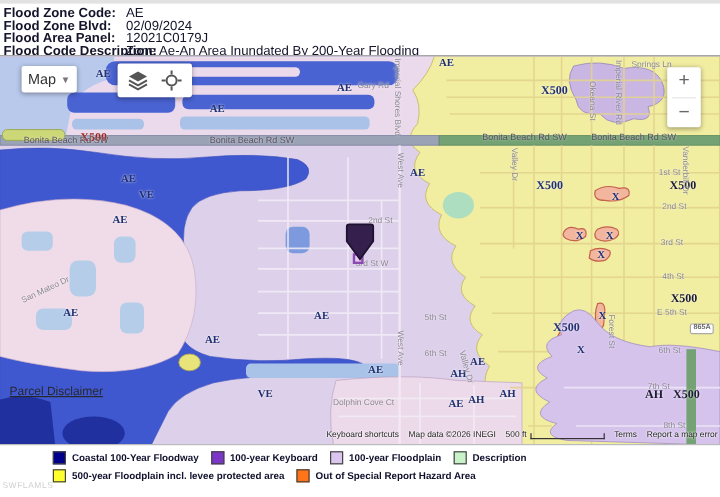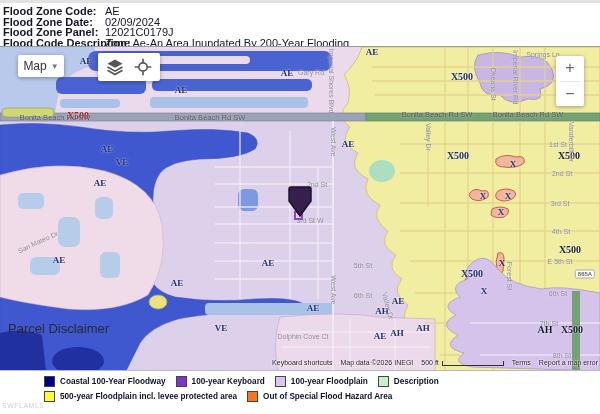--- a/index.html
+++ b/index.html
@@ -48,22 +48,22 @@
   .icon-box{position:absolute;left:98px;top:6px;width:62px;height:28px;background:#fff;
     border-radius:2px;box-shadow:0 1px 4px rgba(0,0,0,.35);display:flex;align-items:center;
     justify-content:space-evenly;}
   .icon-box span{display:inline-flex;cursor:pointer;}
   .zoom-ctrl{position:absolute;left:556px;top:9px;width:28px;height:50px;background:#fff;
     border-radius:2px;box-shadow:0 1px 4px rgba(0,0,0,.35);display:flex;flex-direction:column;}
   .zoom-ctrl .zbtn{flex:1;display:flex;align-items:center;justify-content:center;
     font:16px "Liberation Sans",sans-serif;color:#666;cursor:pointer;background:none;border:none;}
   .zoom-ctrl .zdiv{height:1px;background:#e6e6e6;margin:0 4px;}
 
-  .parcel-link{position:absolute;left:8px;top:274px;font-size:13px;color:#28282f;
-    cursor:pointer;}
+  .parcel-link{position:absolute;left:8px;top:274px;font-size:10px;color:#28282f;
+    text-decoration:underline;cursor:pointer;}
   .google-logo{position:absolute;left:6px;top:284px;font:bold 14px "Liberation Sans",sans-serif;
     color:#701a75;letter-spacing:.5px;cursor:pointer;
     text-shadow:0 0 1px #808080,0 0 2px #8a8a8a,1px 1px 1px #707070;margin-top:42px;}
 
   .attrib{position:absolute;right:2px;top:312px;display:flex;align-items:center;gap:8px;
     font-size:7px;color:#1e1e1e;text-shadow:0 0 2px #fff,0 0 2px #fff;}
   .attrib .lnk{cursor:pointer;}
   .scale-group{display:flex;align-items:flex-end;gap:3px;}
   .scale-bar{width:60px;height:4px;border:1px solid #333;border-top:none;}
 
@@ -82,25 +82,25 @@
 
 <div class="page">
 
   <div class="header">
     <div class="hcol left">
       <div class="hrow">
           <span class="hlbl">Flood Zone Code:</span>
           <span class="hval">AE</span>
         </div>
       <div class="hrow">
-          <span class="hlbl">Flood Zone Date:</span>
+          <span class="hlbl">Flood Zone Blvd:</span>
           <span class="hval">02/09/2024</span>
         </div>
       <div class="hrow">
-          <span class="hlbl">Flood Zone Panel:</span>
+          <span class="hlbl">Flood Area Panel:</span>
           <span class="hval">12021C0179J</span>
         </div>
       <div class="hrow">
           <span class="hlbl">Flood Code Description:</span>
           <span class="hval">Zone Ae-An Area Inundated By 200-Year Flooding</span>
         </div>
     </div>
   </div>
 
   <div class="map">
@@ -301,19 +301,19 @@
           <span class="legend-label">Description</span>
         </div>
       </div>
       <div class="legend-row">
         <div class="legend-item">
           <span class="legend-swatch" style="background: rgb(255, 255, 46);"></span>
           <span class="legend-label">500-year Floodplain incl. levee protected area</span>
         </div>
         <div class="legend-item">
           <span class="legend-swatch" style="background: rgb(255, 116, 24);"></span>
-          <span class="legend-label">Out of Special Flood Hazard Area</span>
+          <span class="legend-label">Out of Special Report Hazard Area</span>
         </div>
       </div>
     </div>
 
   <span class="watermark">SWFLAMLS</span>
 </div>
 
 </body></html>

